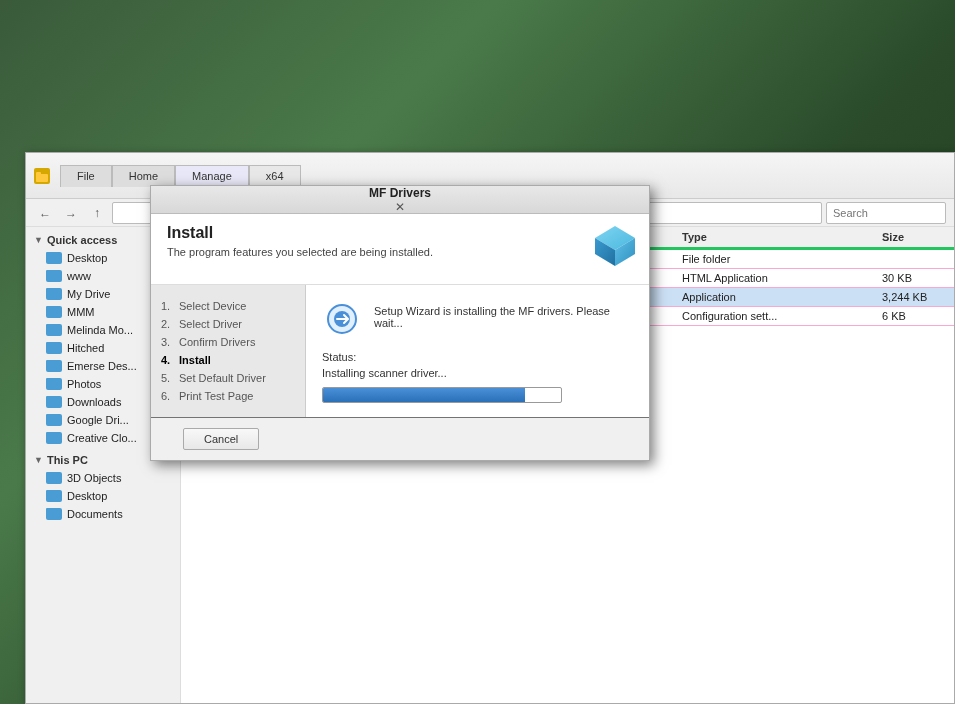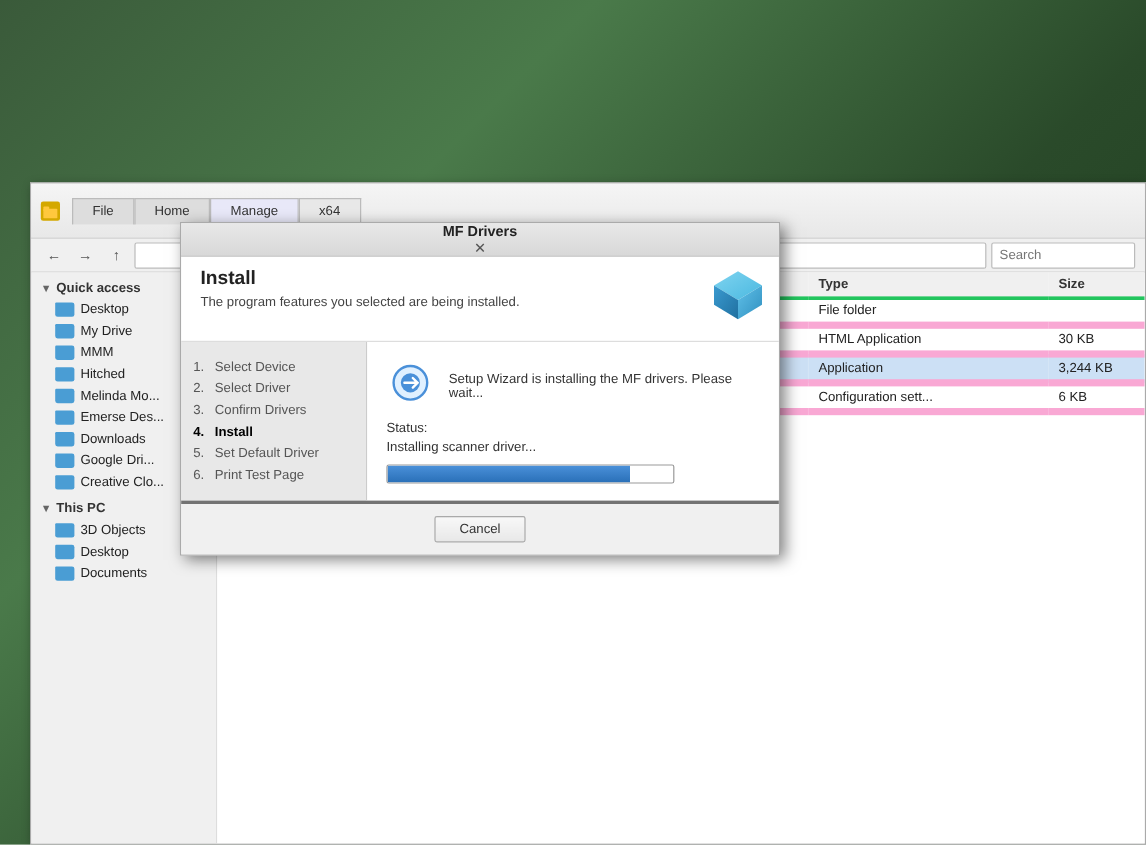--- a/index.html
+++ b/index.html
@@ -198,21 +198,21 @@
       font-weight: 600;
       background: #f0f0f0;
       color: #333;
       cursor: pointer;
     }
 
     .file-table td {
       padding: 3px 8px;
       font-size: 11px;
       color: #222;
-      border-bottom: 6px solid #f9a8d4;
+      border-bottom: 1px solid #f9a8d4;
     }
     .file-table tr.selected td { background: #cce0f5; }
 
     
     .mf-dialog {
       position: absolute;
       top: 185px;
       left: 150px;
       width: 500px;
       background: #f0f0f0;
@@ -294,21 +294,21 @@
     }
 
     .install-subtitle {
       font-size: 11px;
       color: #444;
       margin-bottom: 16px;
     }
 
     .wizard-row {
       display: flex;
-      align-items: center;
+      align-items: flex-start;
       gap: 12px;
       margin-bottom: 12px;
     }
 
     .wizard-icon {
       width: 40px; height: 40px;
       flex-shrink: 0;
     }
 
     .wizard-icon svg {
@@ -349,23 +349,23 @@
     .progress-bar-fill {
       height: 100%;
       background: linear-gradient(to bottom, #4a90d9, #2a70b8);
       width: 85%;
     }
 
     
     .dialog-footer {
       padding: 10px 32px;
       background: #f0f0f0;
-      border-top: 3px solid #737373;
-      display: flex;
-      justify-content: center;
+      border-top: 1px solid #737373;
+      display: flex;
+      justify-content: flex-start;
       gap: 8px;
     }
 
     .dialog-btn {
       padding: 4px 20px;
       font-size: 11px;
       background: linear-gradient(to bottom, #f8f8f8, #e8e8e8);
       border: 1px solid #aaa;
       border-radius: 2px;
       cursor: pointer;
@@ -414,37 +414,45 @@
         <div class="sidebar-header">
           <span class="arrow">▼</span>
           <span>Quick access</span>
         </div>
         <div class="sidebar-item">
           <span class="folder-icon icon-folder-blue"></span>
           <span>Desktop</span>
         </div>
         <div class="sidebar-item">
           <span class="folder-icon icon-folder-blue"></span>
+          <span>www</span>
+        </div>
+        <div class="sidebar-item">
+          <span class="folder-icon icon-folder-blue"></span>
           <span>My Drive</span>
         </div>
         <div class="sidebar-item">
           <span class="folder-icon icon-folder-blue"></span>
           <span>MMM</span>
         </div>
         <div class="sidebar-item">
           <span class="folder-icon icon-folder-blue"></span>
+          <span>Melinda Mo...</span>
+        </div>
+        <div class="sidebar-item">
+          <span class="folder-icon icon-folder-blue"></span>
           <span>Hitched</span>
         </div>
         <div class="sidebar-item">
           <span class="folder-icon icon-folder-blue"></span>
-          <span>Melinda Mo...</span>
-        </div>
-        <div class="sidebar-item">
-          <span class="folder-icon icon-folder-blue"></span>
           <span>Emerse Des...</span>
+        </div>
+        <div class="sidebar-item">
+          <span class="folder-icon icon-folder-blue"></span>
+          <span>Photos</span>
         </div>
         <div class="sidebar-item">
           <span class="folder-icon icon-folder-blue"></span>
           <span>Downloads</span>
         </div>
         <div class="sidebar-item">
           <span class="folder-icon icon-folder-blue"></span>
           <span>Google Dri...</span>
         </div>
         <div class="sidebar-item">

